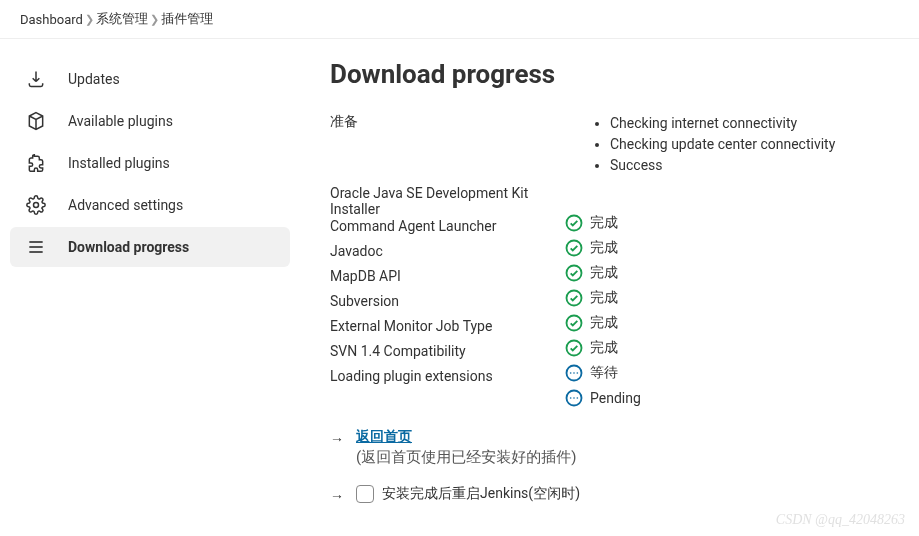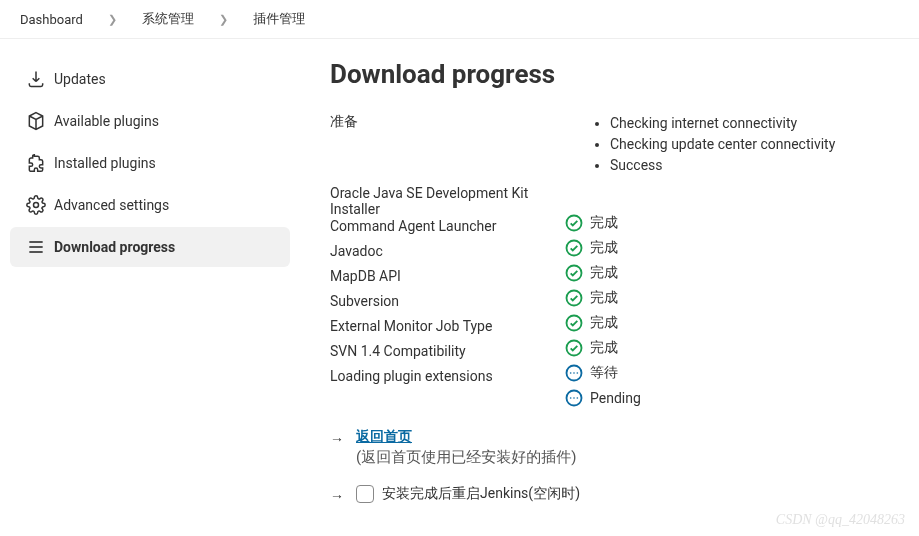--- a/index.html
+++ b/index.html
@@ -1,22 +1,22 @@
 <!DOCTYPE html>
 <html><head>
 <meta charset="utf-8">
 <style>
 * { box-sizing: border-box; margin: 0; padding: 0; }
 body { font-family: -apple-system, BlinkMacSystemFont, "Segoe UI", Roboto, sans-serif; font-size: 14px; color: #333; background: #fff; width: 919px; height: 536px; overflow: hidden; position: relative; }
-.breadcrumb { display: flex; align-items: center; gap: 25px; padding: 10px 20px; border-bottom: 1px solid #eee; font-size: 13px; }
+.breadcrumb { display: flex; align-items: center; gap: 2px; padding: 10px 20px; border-bottom: 1px solid #eee; font-size: 13px; }
 .breadcrumb a { color: #333; text-decoration: none; }
 .breadcrumb .sep { color: #999; font-size: 11px; }
 .layout { display: flex; }
 .sidebar { width: 300px; padding: 20px 10px; }
-.sidebar-item { display: flex; align-items: center; gap: 8px; padding: 10px 16px; border-radius: 6px; cursor: pointer; margin-bottom: 2px; }
+.sidebar-item { display: flex; align-items: center; gap: 22px; padding: 10px 16px; border-radius: 6px; cursor: pointer; margin-bottom: 2px; }
 .sidebar-item.active { background: #f1f1f1; font-weight: 700; }
 .sidebar-item .icon { width: 20px; height: 20px; display: flex; align-items: center; justify-content: center; color: #333; }
 .main { flex: 1; padding: 20px 30px; }
 h1 { font-size: 26px; font-weight: 700; margin-bottom: 24px; }
 .prep-row { display: flex; align-items: flex-start; }
 .prep-label { width: 262px; padding-top: 0; }
 .prep-list { list-style: disc; padding-left: 18px; }
 .prep-list li { line-height: 1.5; }
 .tasks { margin-top: 12px; }
 .task-row { display: flex; align-items: center; height: 25px; }

